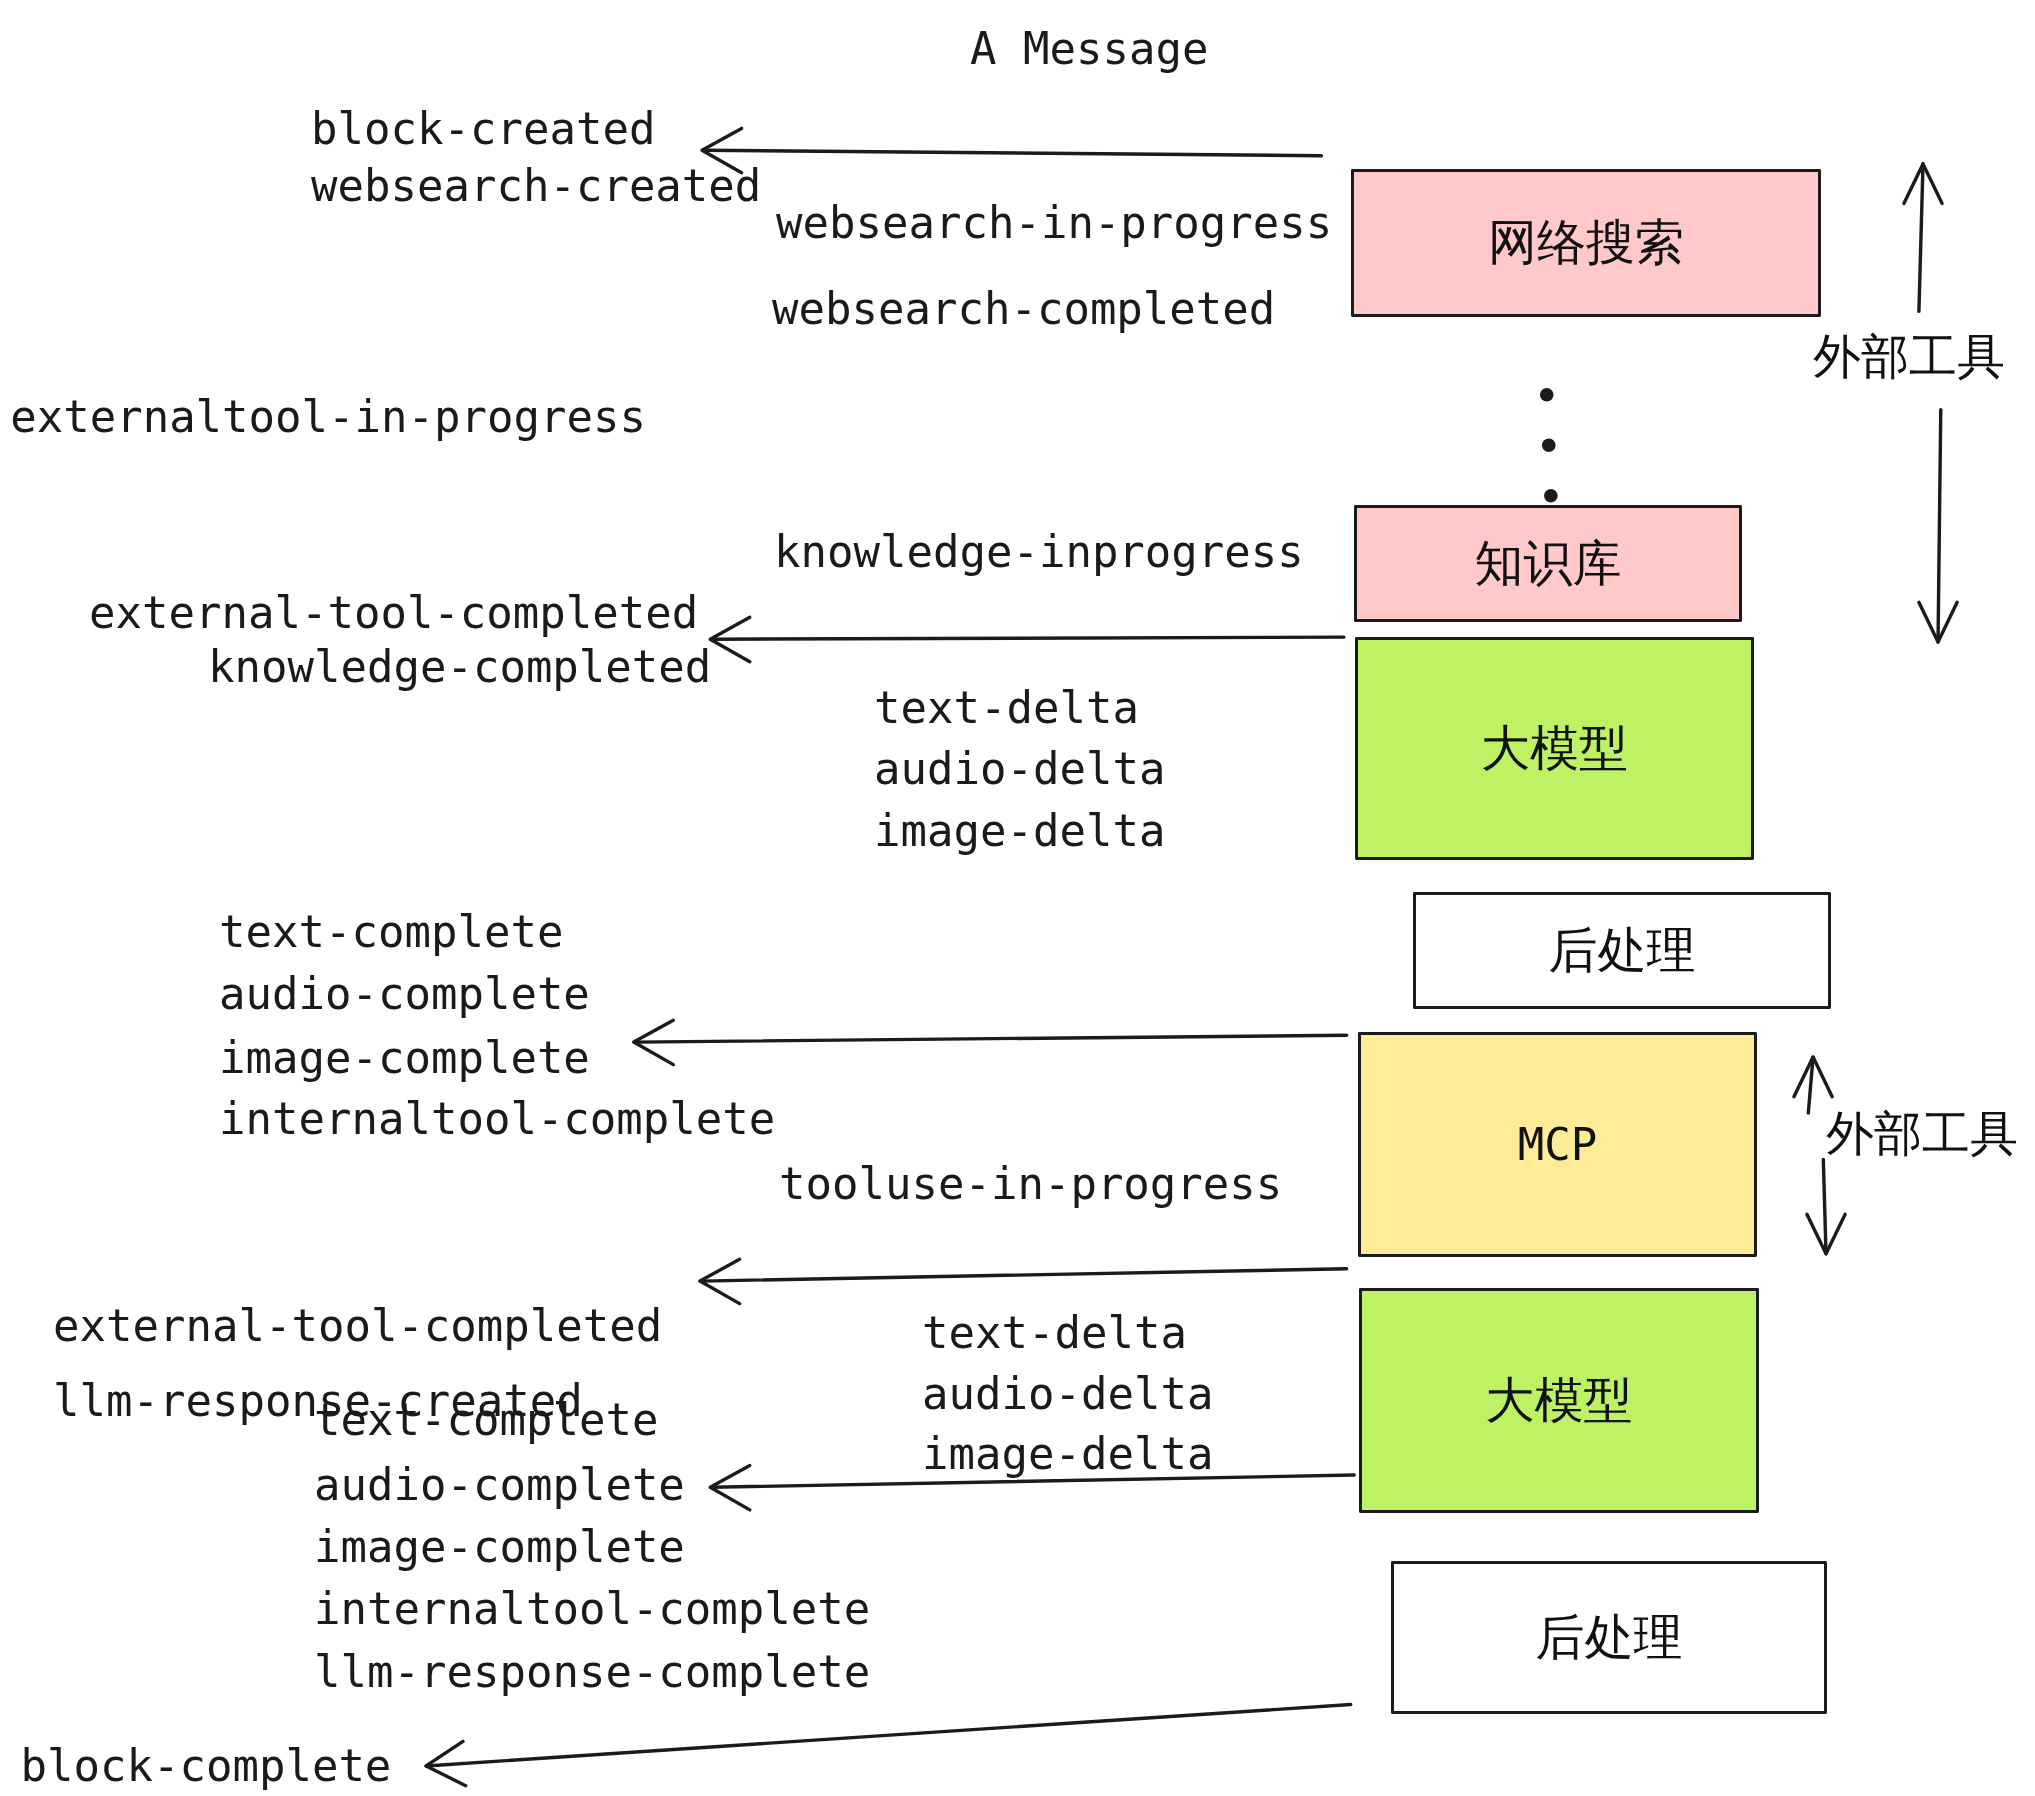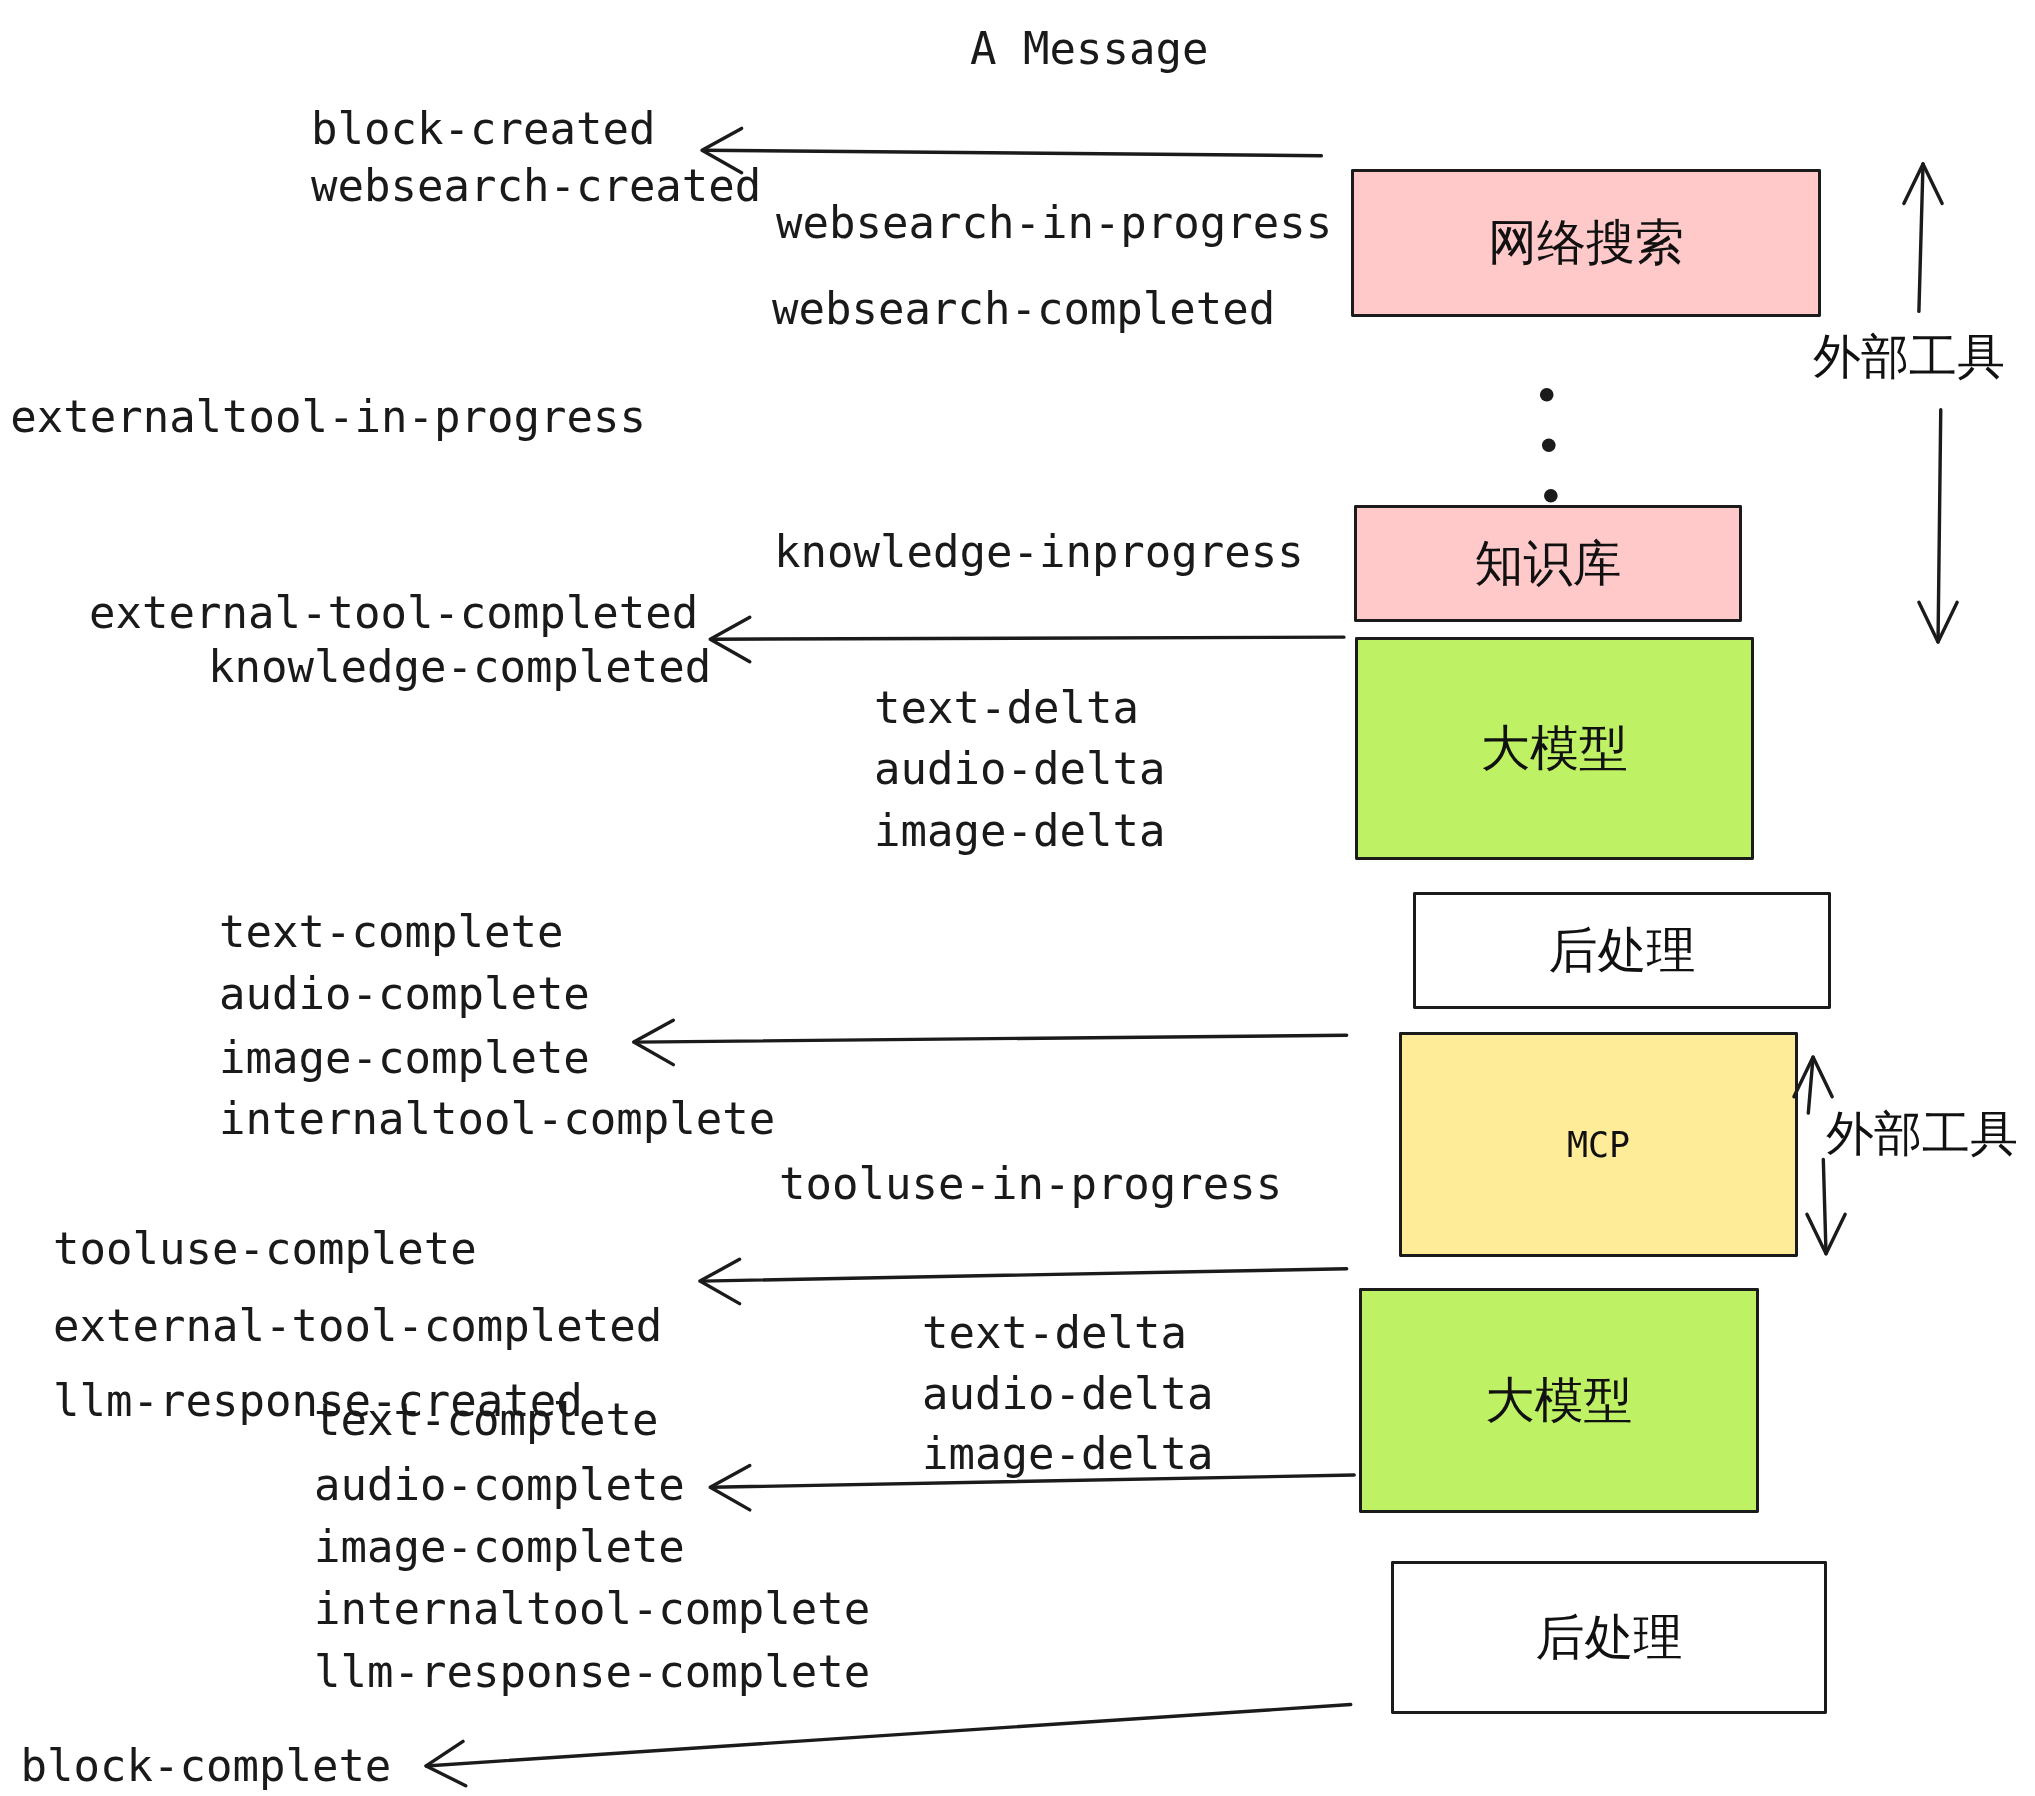--- a/index.html
+++ b/index.html
@@ -69,23 +69,23 @@
   }
   .pink  {background:#ffc9c9;}
   .green {background:#bef264;}
   .yellow{background:#ffec99;}
   .white {background:#ffffff;margin-left:44px;}
 
   #b-websearch {left:1351px; top:169px;  width:470px; height:148px;}
   #b-knowledge {left:1354px; top:505px;  width:388px; height:117px;}
   #b-llm1      {left:1355px; top:637px;  width:399px; height:223px;}
   #b-post1     {left:1369px; top:892px; width:418px; height:117px;}
-  #b-mcp       {left:1399px; top:1032px; width:399px; height:225px;
+  #b-mcp       {left:1358px; top:1032px; width:399px; height:225px;
                 font-family:"DejaVu Sans Mono","Liberation Mono",monospace;
-                font-size:35px;}
+                font-size:44px;}
   #b-llm2      {left:1359px; top:1288px; width:400px; height:225px;}
   #b-post2     {left:1347px; top:1561px; width:436px; height:153px;}
 
   .side-label{
     position:absolute;
     font-family:"DejaVu Sans","Liberation Sans",sans-serif;
     font-size:48px; line-height:55px;
     white-space:nowrap;
     color:#111111;
   }
@@ -119,21 +119,20 @@
   <div class="ev" id="e6">external-tool-completed</div>
   <div class="ev" id="e7">knowledge-completed</div>
   <div class="ev" id="e8">text-delta</div>
   <div class="ev" id="e9">audio-delta</div>
   <div class="ev" id="e10">image-delta</div>
   <div class="ev" id="e11">text-complete</div>
   <div class="ev" id="e12">audio-complete</div>
   <div class="ev" id="e13">image-complete</div>
   <div class="ev" id="e14">internaltool-complete</div>
   <div class="ev" id="e15">tooluse-in-progress</div>
-  <div class="ev" id="e16">tooluse-complete</div>
   <div class="ev" id="e17">external-tool-completed</div>
   <div class="ev" id="e18">llm-response-created</div>
   <div class="ev" id="e19">text-delta</div>
   <div class="ev" id="e20">audio-delta</div>
   <div class="ev" id="e21">image-delta</div>
   <div class="ev" id="e22">text-complete</div>
   <div class="ev" id="e23">audio-complete</div>
   <div class="ev" id="e24">image-complete</div>
   <div class="ev" id="e25">internaltool-complete</div>
   <div class="ev" id="e26">llm-response-complete</div>

